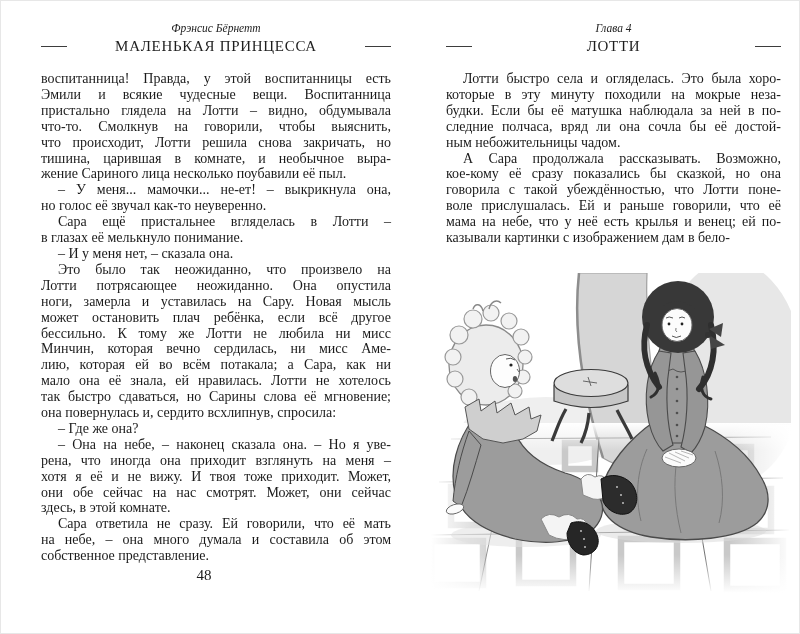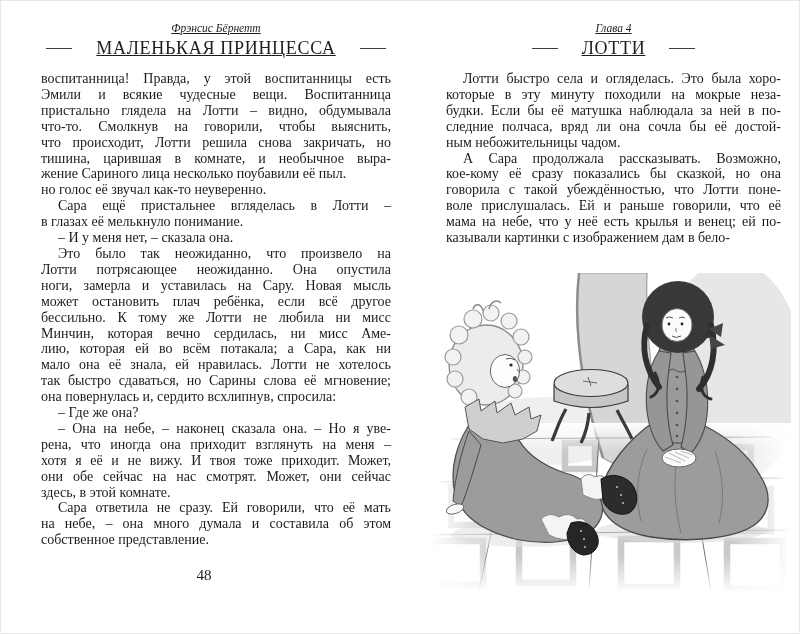--- a/index.html
+++ b/index.html
@@ -3,26 +3,26 @@
 <meta charset="utf-8">
 <style>
   html,body{margin:0;padding:0;}
   body{
     width:800px;height:634px;position:relative;overflow:hidden;
     background:#ffffff;color:#1b1b1b;
     font-family:"Liberation Serif","DejaVu Serif",serif;
   }
   .sheet{position:absolute;inset:0;border:1px solid #e7e7e7;box-sizing:border-box;background:#fff;}
   
-  .header{position:absolute;top:21px;text-align:center;text-decoration:underline;}
+  .header{position:absolute;top:21px;text-align:center;}
   .left-header{left:40px;width:350px;}
   .right-header{left:445px;width:335px;}
   .h-sub{font-style:italic;font-size:11.5px;line-height:13px;color:#222;}
-  .h-title-row{margin-top:3px;font-size:18px;letter-spacing:0.7px;color:#1e1e1e;
-    display:flex;align-items:center;justify-content:center;gap:24px;}
+  .h-title-row{margin-top:3px;font-size:15px;letter-spacing:0.7px;color:#1e1e1e;
+    display:flex;align-items:center;justify-content:space-between;gap:24px;}
   .hrule{display:inline-block;width:26px;height:1px;background:#3d3d3d;}
   
   .column{position:absolute;top:70px;font-size:14px;line-height:15.9px;}
   .col-left{left:40px;width:350px;}
   .col-right{left:445px;width:335px;}
   .para{margin:0;}
   .line{text-align:justify;text-align-last:justify;}
   .line.para-last{text-align-last:left;}
   .line.indent{text-indent:17px;}
   .page-num{position:absolute;left:28px;width:350px;top:566px;text-align:center;font-size:15px;color:#1b1b1b;}
@@ -55,20 +55,21 @@
       <div class="para">
         <div class="line">воспитанница! Правда, у этой воспитанницы есть</div>
         <div class="line">Эмили и всякие чудесные вещи. Воспитанница</div>
         <div class="line">пристально глядела на Лотти – видно, обдумывала</div>
         <div class="line">что-то. Смолкнув на говорили, чтобы выяснить,</div>
         <div class="line">что происходит, Лотти решила снова закричать, но</div>
         <div class="line">тишина, царившая в комнате, и необычное выра-</div>
         <div class="line para-last">жение Сариного лица несколько поубавили её пыл.</div>
       </div>
       <div class="para">
+        <div class="line indent">– У меня... мамочки... не-ет! – выкрикнула она,</div>
         <div class="line para-last">но голос её звучал как-то неуверенно.</div>
       </div>
       <div class="para">
         <div class="line indent">Сара ещё пристальнее вгляделась в Лотти –</div>
         <div class="line para-last">в глазах её мелькнуло понимание.</div>
       </div>
       <div class="para">
         <div class="line para-last indent">– И у меня нет, – сказала она.</div>
       </div>
       <div class="para">

